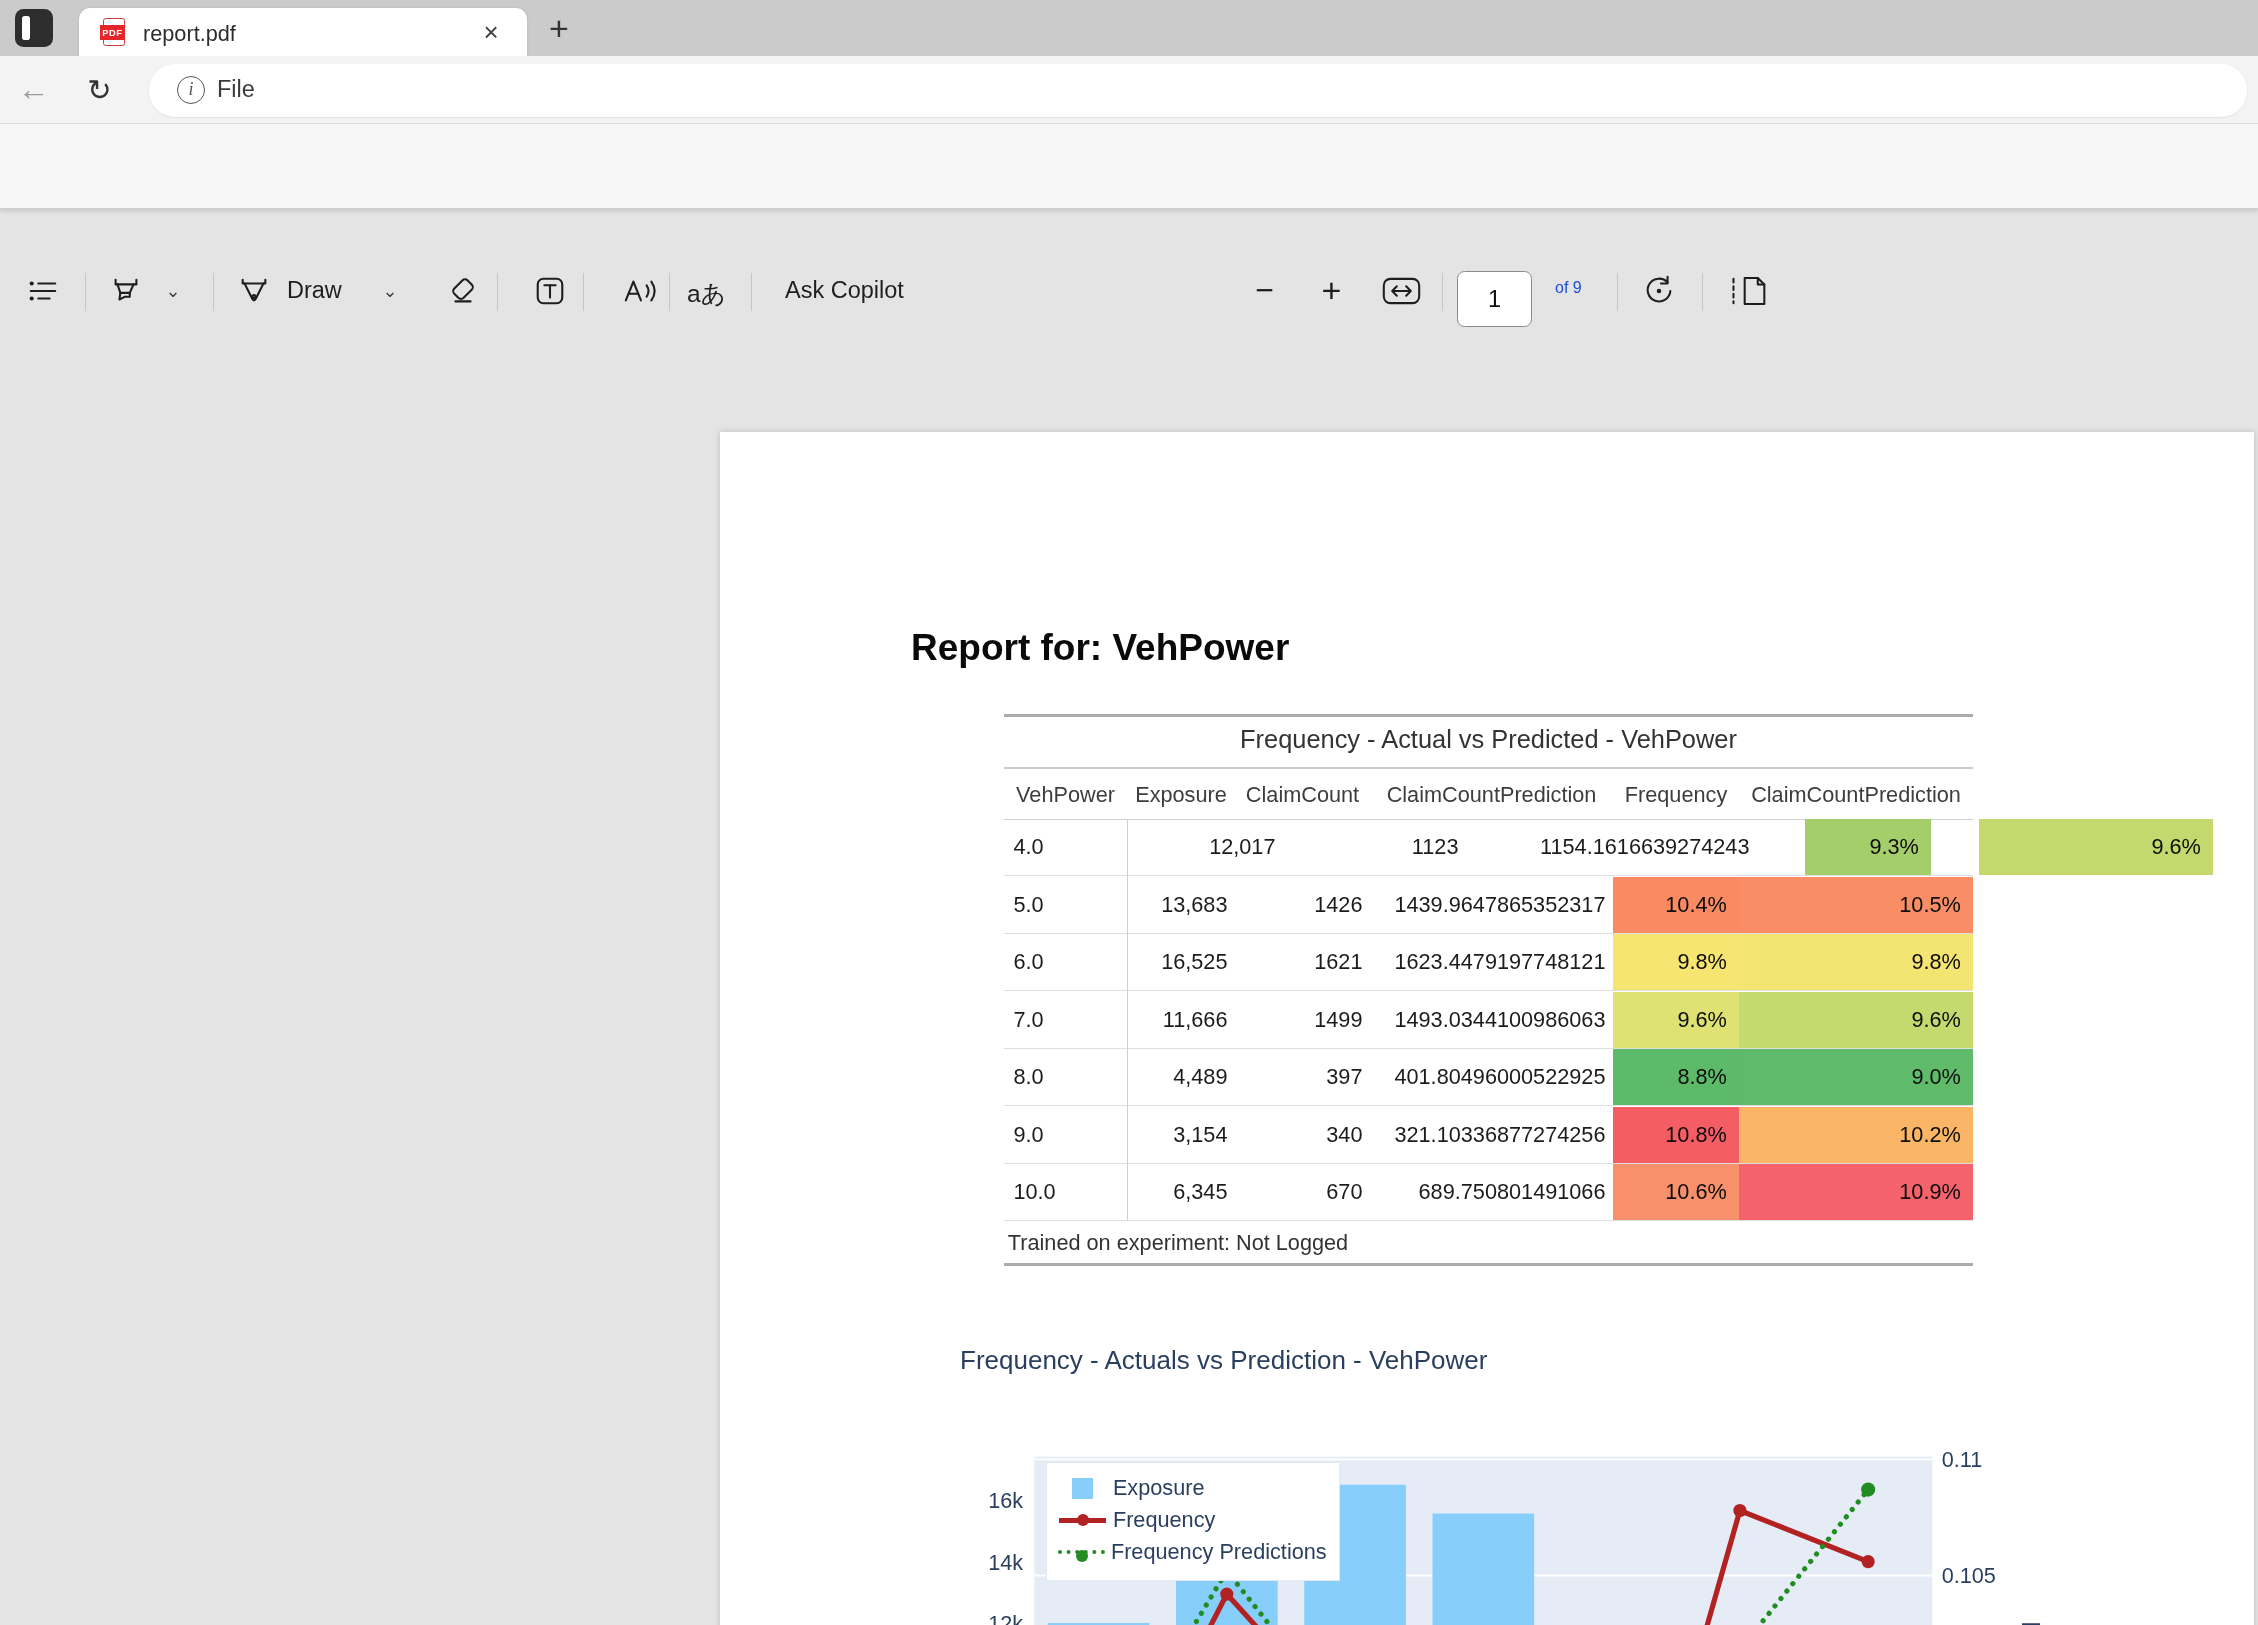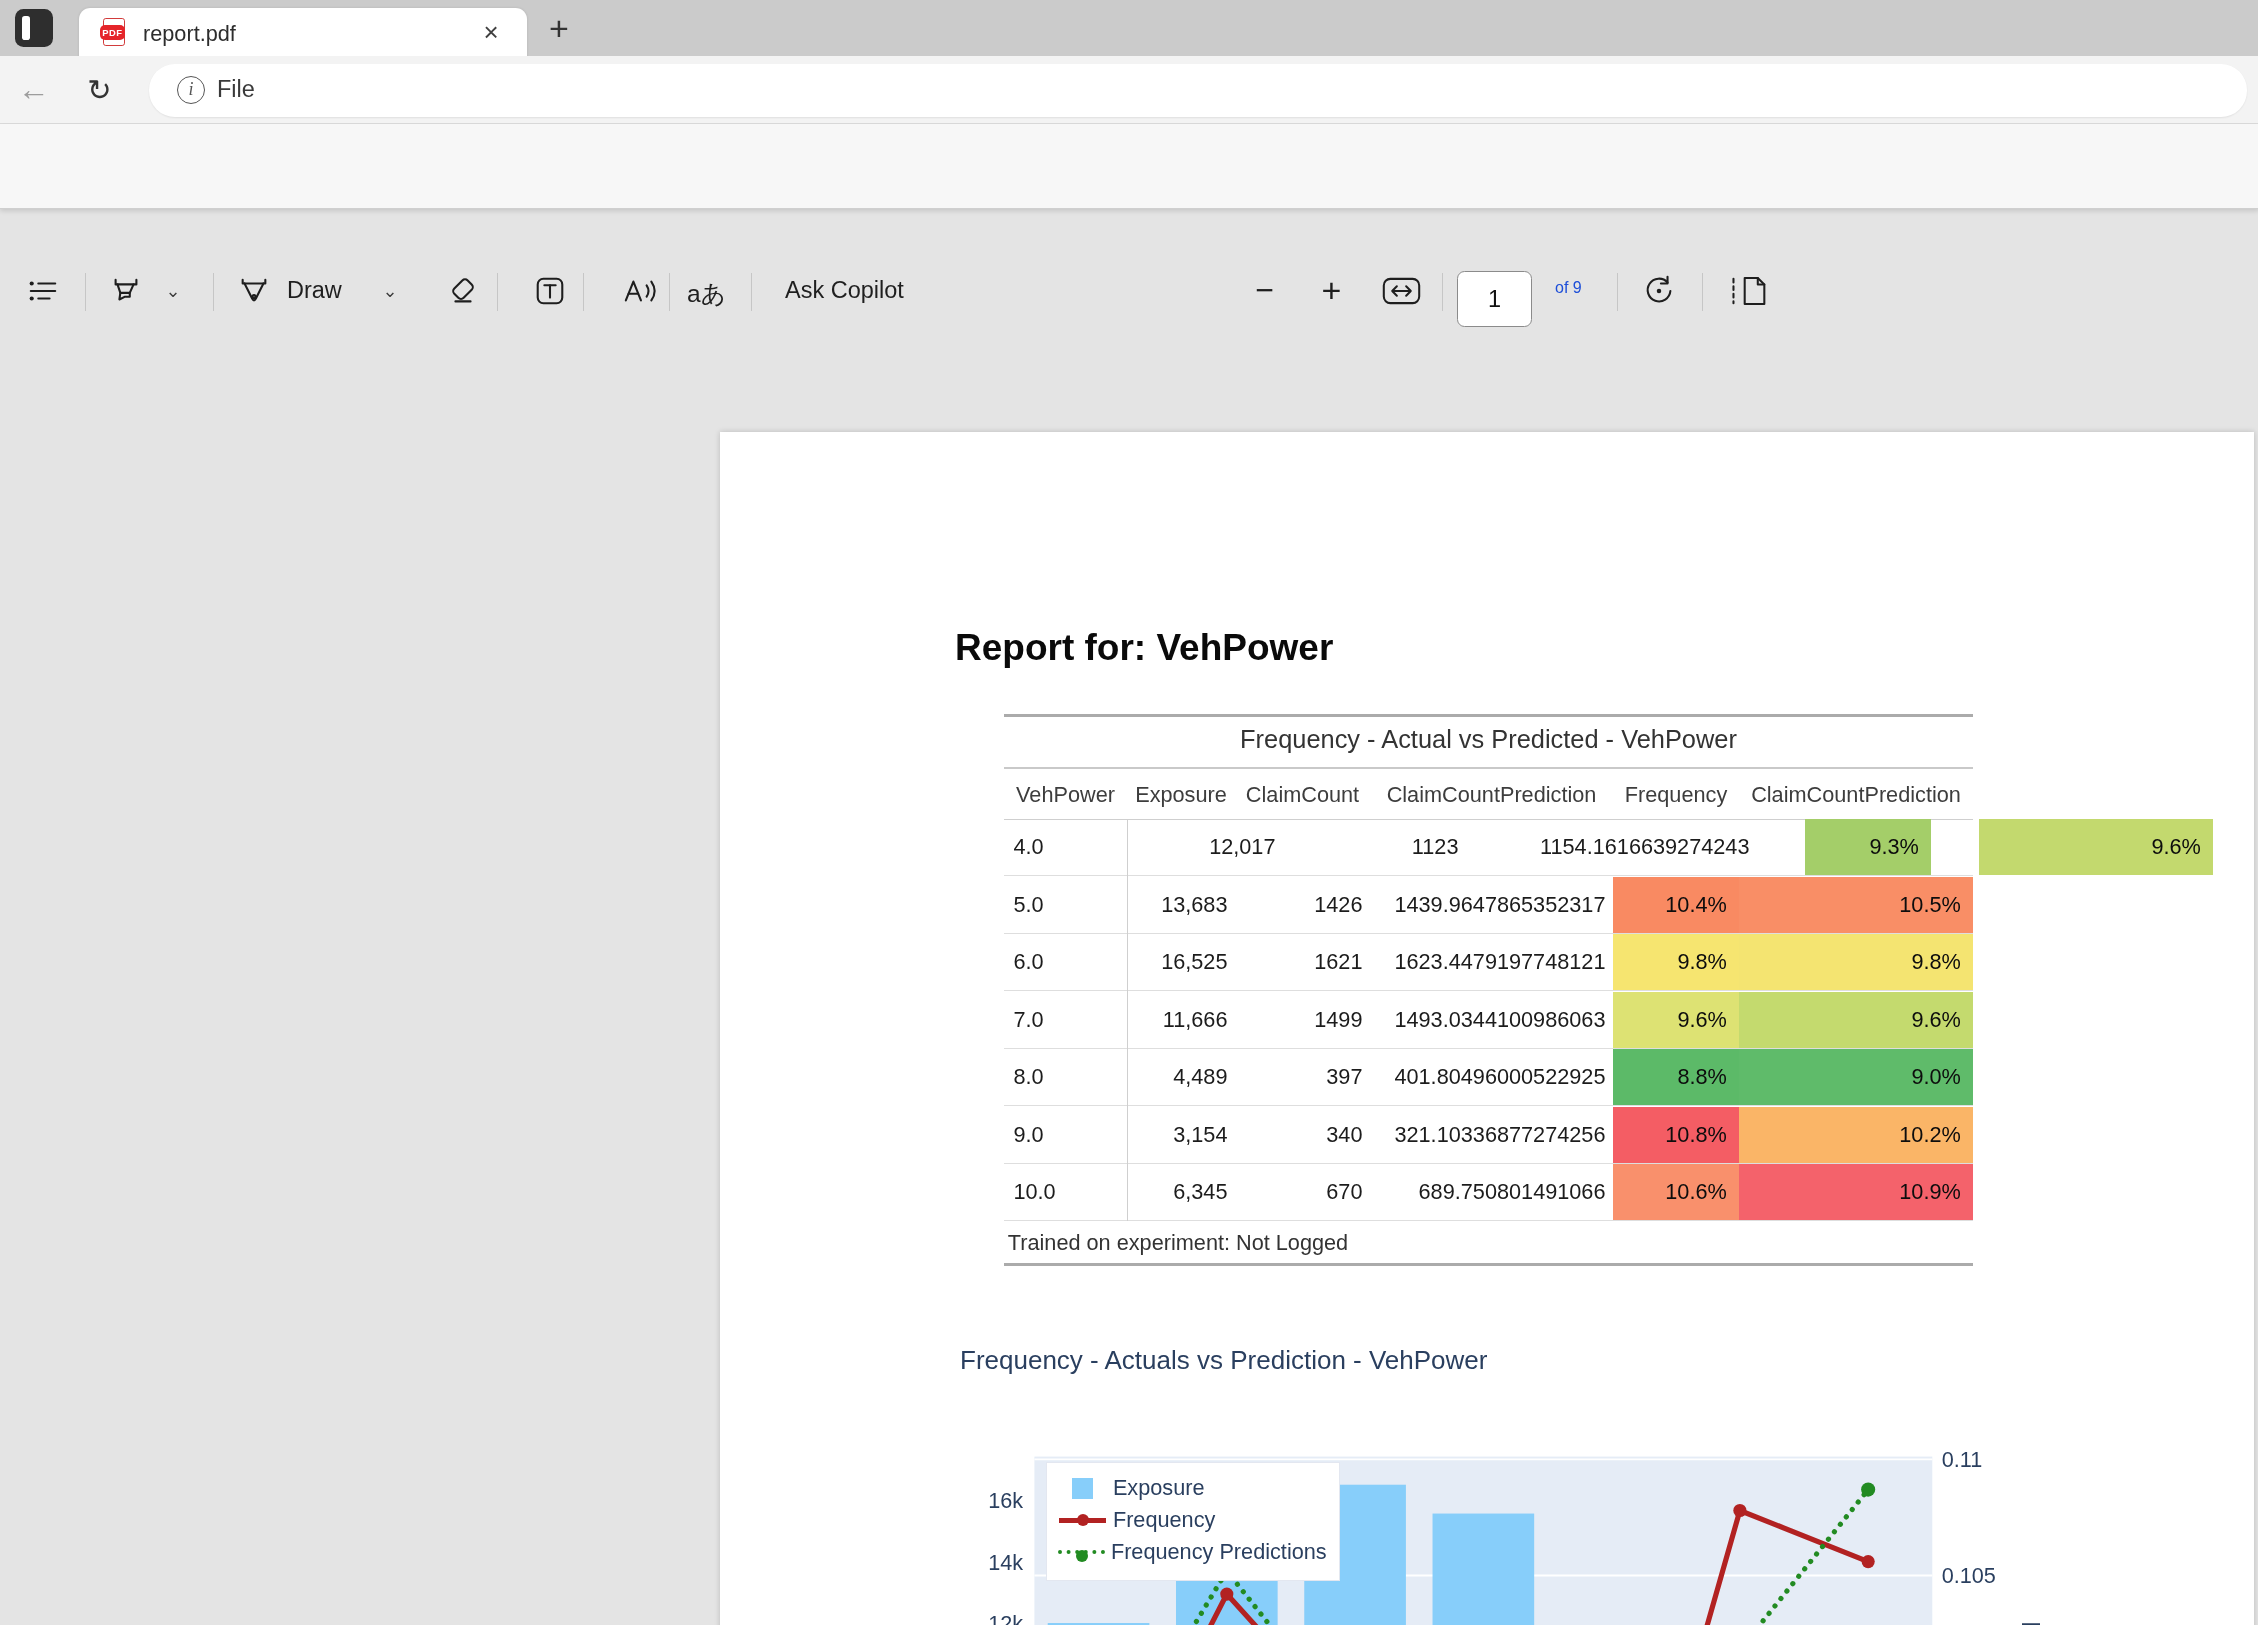--- a/index.html
+++ b/index.html
@@ -6,21 +6,21 @@
   html,body { width:2259px; height:1625px; overflow:hidden; }
   body { position:relative; font-family:"Liberation Sans", sans-serif; background:#e4e4e4; }
 
   
   .tabbar { position:absolute; left:0; top:0; width:2259px; height:56px; background:#cbcbcb; }
   .workspace-btn { position:absolute; left:15px; top:9.4px; width:38px; height:38px; background:#2e2e2e; border-radius:8.5px; cursor:pointer; }
   .workspace-btn .pane { position:absolute; left:6.6px; top:6.6px; width:8.5px; height:24.5px; background:#ffffff; border-radius:2.8px; }
   .tab { position:absolute; left:79px; top:7.5px; width:448px; height:49px; background:#ffffff; border-radius:11.3px 11.3px 0 0; box-shadow:0 0 2.8px rgba(0,0,0,.12); }
   .favicon { position:absolute; left:21px; top:10.4px; width:28px; height:28px; }
   .favicon .page-shape { position:absolute; left:2.8px; top:0; width:22.6px; height:28px; background:#fff; border:1.4px solid #d23b3b; border-radius:2.8px; }
-  .favicon .badge { position:absolute; left:0; top:7.5px; width:24.5px; height:15px; background:#e5252a; color:#fff; font-size:9.4px; font-weight:bold; border-radius:5px; display:flex; align-items:center; justify-content:center; letter-spacing:0.5px; }
+  .favicon .badge { position:absolute; left:0; top:7.5px; width:24.5px; height:15px; background:#e5252a; color:#fff; font-size:9.4px; font-weight:bold; border-radius:0; display:flex; align-items:center; justify-content:center; letter-spacing:0.5px; }
   .tab-title { position:absolute; left:64px; top:13px; font-size:21.7px; color:#2d2d2d; }
   .tab-close { position:absolute; left:395px; top:7.5px; width:34px; height:34px; font-size:26px; color:#404040; display:flex; align-items:center; justify-content:center; cursor:pointer; }
   .newtab-btn { position:absolute; left:540px; top:9.4px; width:38px; height:38px; font-size:34px; font-weight:300; color:#333; display:flex; align-items:center; justify-content:center; cursor:pointer; }
 
   
   .addressbar { position:absolute; left:0; top:56px; width:2259px; height:68px; background:#f3f3f3; border-bottom:0.9px solid #dadada; }
   .nav-btn { position:absolute; top:13px; width:41px; height:41px; display:flex; align-items:center; justify-content:center; }
   .nav-back { left:13px; color:#9d9d9d; font-size:32px; }
   .nav-refresh { left:79px; color:#333; font-size:29px; cursor:pointer; }
   .url-pill { position:absolute; left:149px; top:7.5px; width:2098px; height:53px; background:#ffffff; border-radius:26px; box-shadow:0 0.9px 1.9px rgba(0,0,0,.08); }
@@ -35,21 +35,21 @@
   .tb-label { position:absolute; top:153px; font-size:23.5px; color:#1f1f1f; cursor:pointer; }
   .chev { font-size:18px; color:#3c3c3c; }
   .pagebox { position:absolute; left:1457px; top:147px; width:75px; height:56px; background:#fff; border:1.9px solid #8b8b8b; border-radius:7.5px; display:flex; align-items:center; justify-content:center; font-size:23.5px; color:#111; }
   .of-label { position:absolute; left:1555px; top:155px; font-size:16px; color:#1d4ed8; }
   svg.icon { stroke:#1e1e1e; fill:none; stroke-width:2.2; stroke-linecap:round; stroke-linejoin:round; }
 
   
   .content { position:absolute; left:0; top:209px; width:2259px; height:1416px; background:#e4e4e4; }
   .page { position:absolute; left:720px; top:223px; width:1534px; height:1402px; background:#ffffff; box-shadow:0 0 5.6px rgba(0,0,0,.18); }
 
-  .report-title { position:absolute; left:911px; top:418px; font-size:37px; font-weight:bold; color:#0a0a0a;margin-left:44px; }
+  .report-title { position:absolute; left:911px; top:418px; font-size:37px; font-weight:bold; color:#0a0a0a; }
 
   
   .rtable { position:absolute; left:1004px; top:505px; width:969px; height:554px; font-size:21.7px; color:#1c1c1c; }
   .tbl-topline { position:absolute; left:0; top:0; width:969px; height:2.8px; background:#ababab; }
   .tbl-title { position:absolute; left:0; top:11.3px; width:969px; text-align:center; font-size:25.4px; color:#333; }
   .tbl-line { position:absolute; left:0; width:969px; height:1.9px; background:#c9c9c9; }
   .hrow, .trow { position:absolute; left:0; width:969px; display:grid; grid-template-columns:123px 108px 135px 243px 126px 234px; }
   .hrow { top:55px; height:51px; color:#3d3d3d; }
   .hrow .hc { display:flex; align-items:center; justify-content:center; }
   .trow { height:57px; border-bottom:0.9px solid #dedede; }

